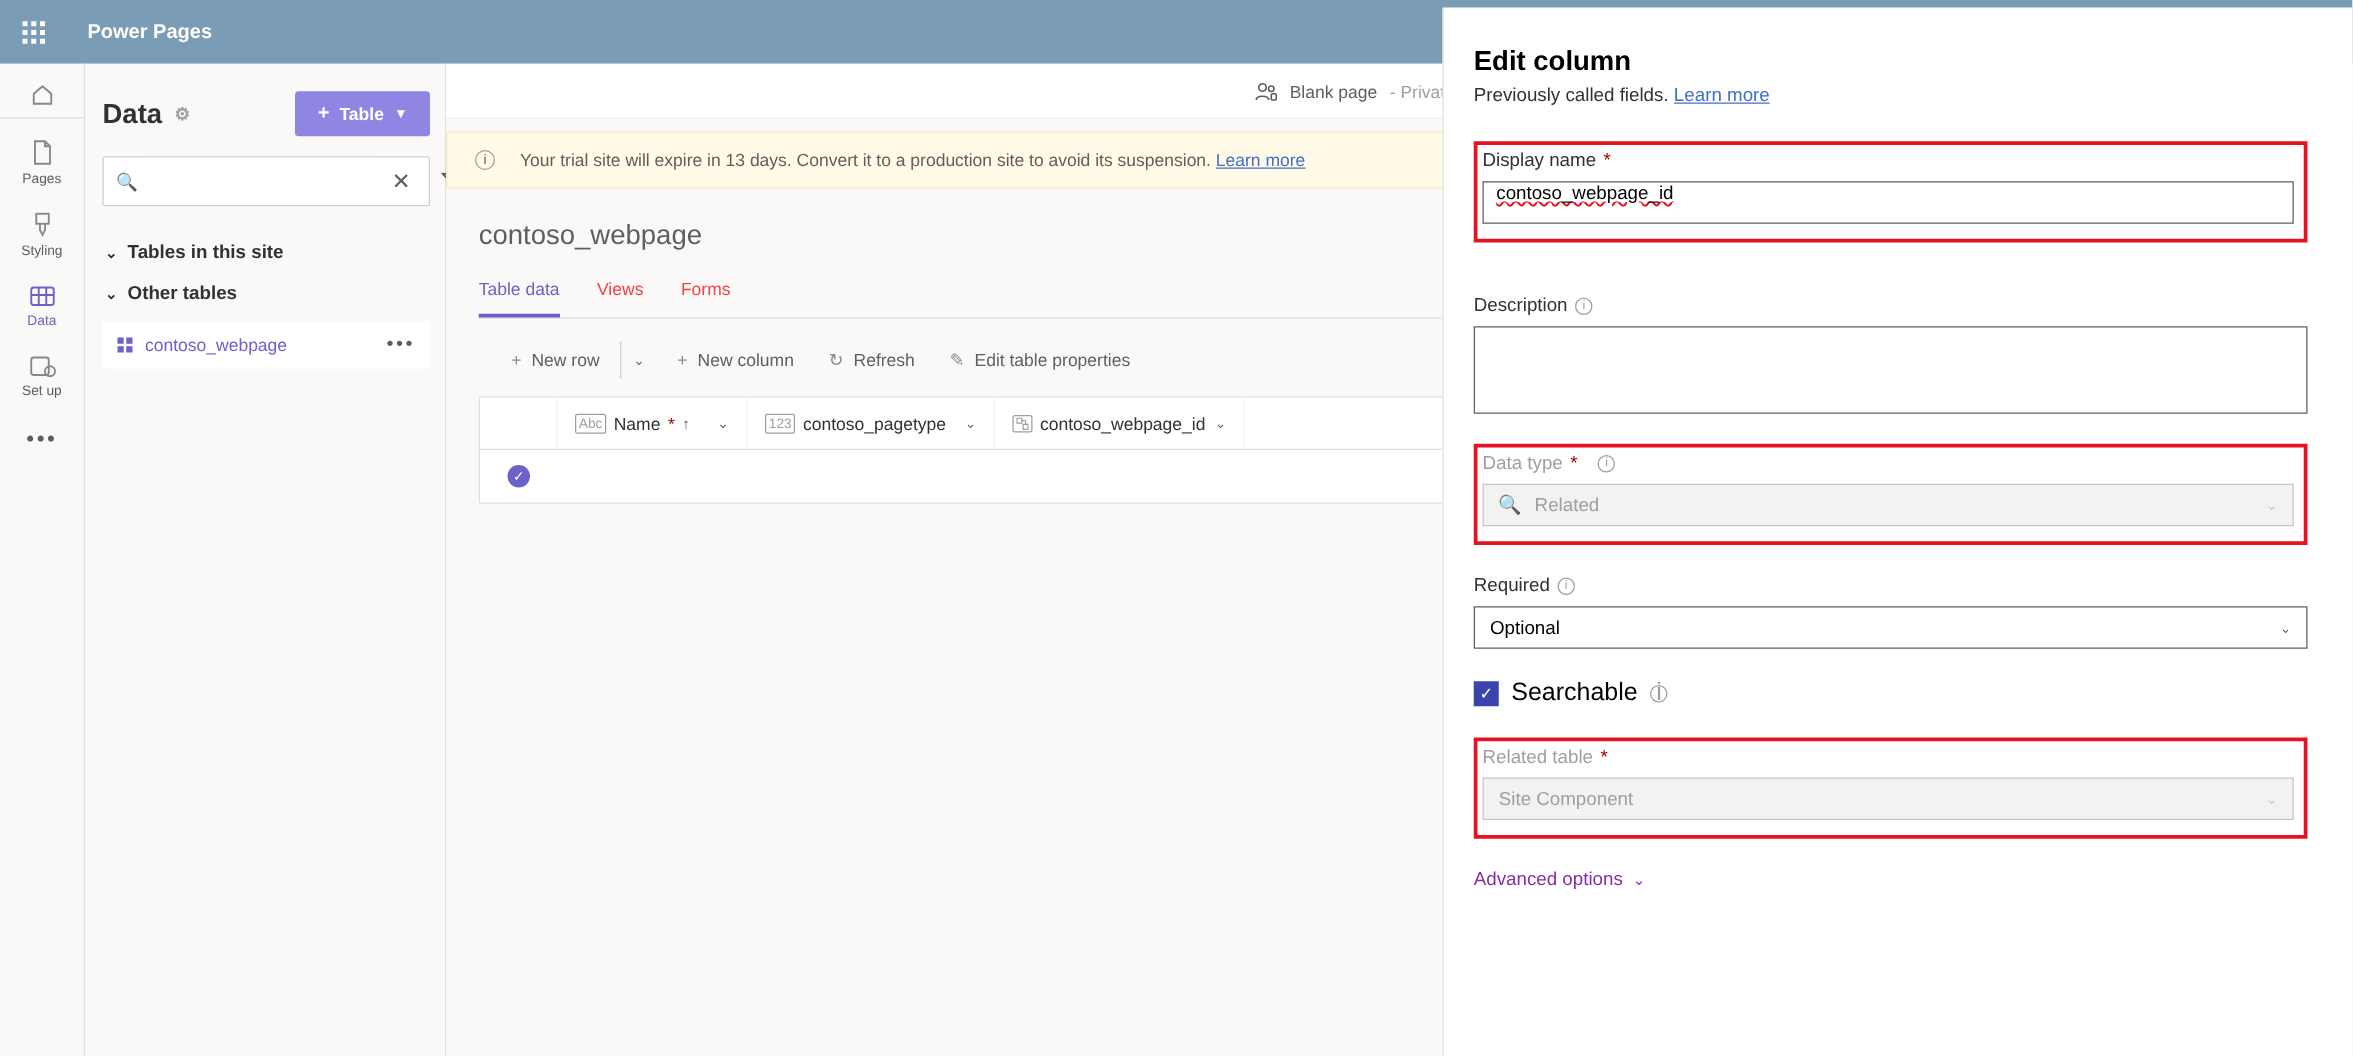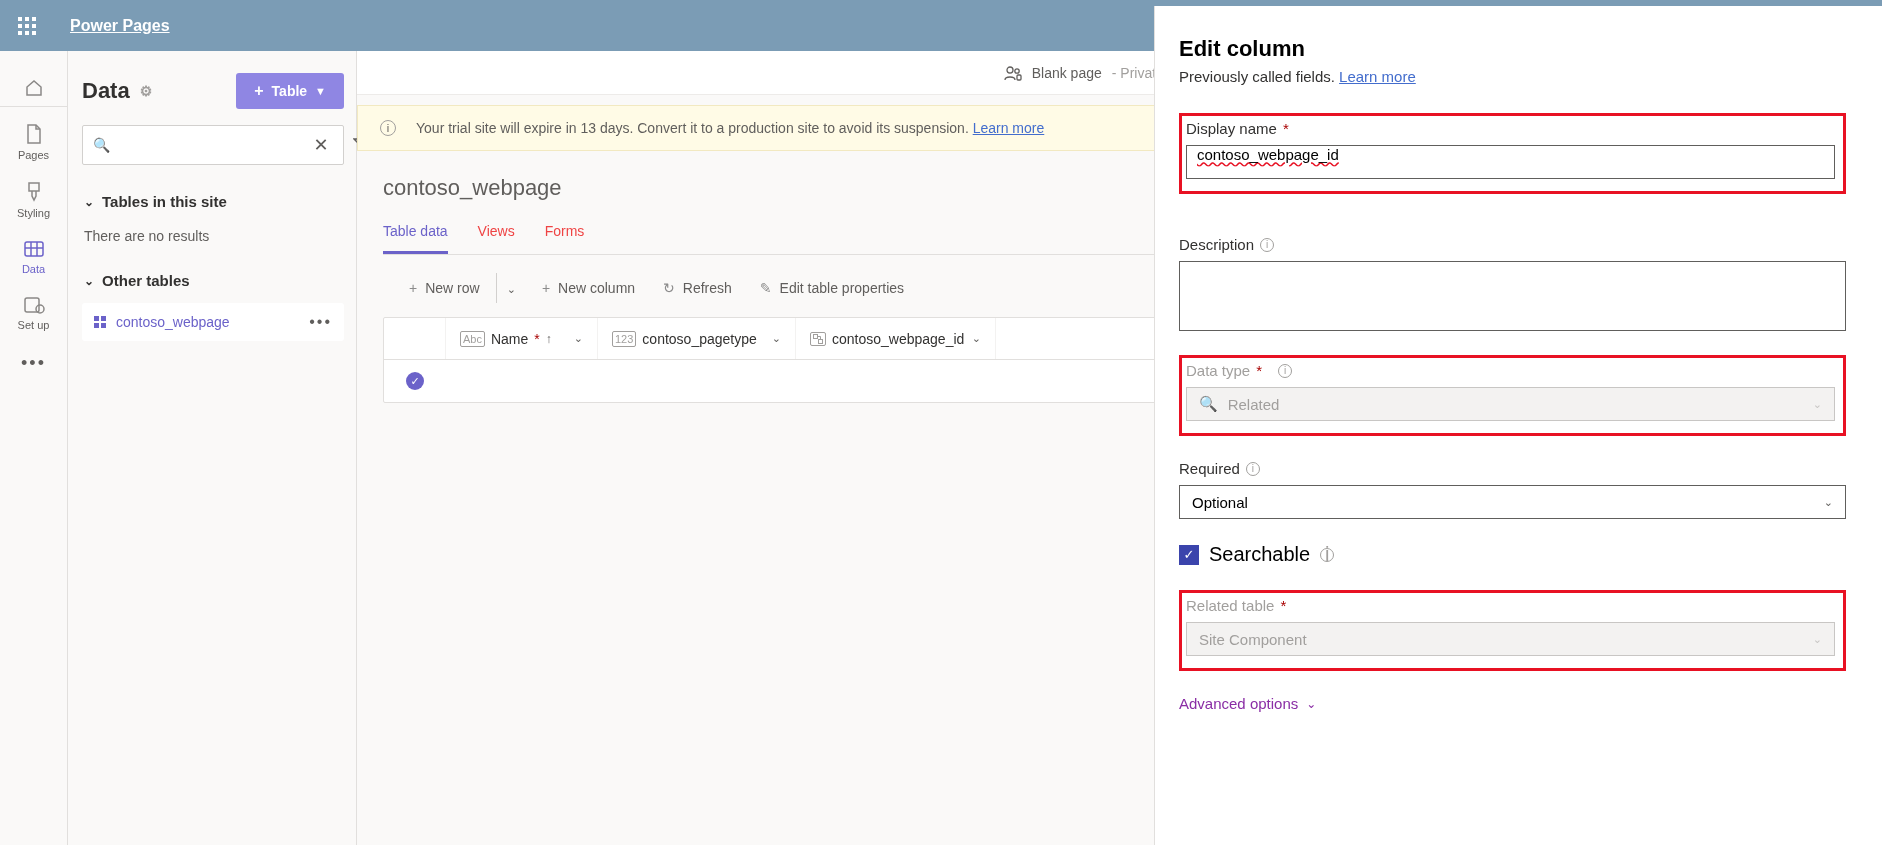--- a/index.html
+++ b/index.html
@@ -1,23 +1,23 @@
 <!DOCTYPE html>
 <html><head>
 <meta charset="utf-8">
 <style>
 * { box-sizing: border-box; margin: 0; padding: 0; font-family: 'Segoe UI', sans-serif; }
 body { width: 1882px; height: 845px; overflow: hidden; background: #faf9f8; position: relative; }
 
-.top-bar { height: 51px; background: #7b9cb5; display: flex; align-items: center; padding: 0 18px; color: #fff; text-decoration: underline; }
+.top-bar { height: 51px; background: #7b9cb5; display: flex; align-items: center; padding: 0 18px; color: #fff; }
 .waffle-icon { width: 18px; height: 18px; display: grid; grid-template-columns: repeat(3,4px); grid-template-rows: repeat(3,4px); gap: 3px; margin-right: 34px; cursor: pointer; }
 .waffle-icon span { background: #fff; width: 4px; height: 4px; }
 .app-title { font-size: 16px; font-weight: 600; }
 
-.left-rail { position: absolute; top: 51px; left: 0; width: 68px; height: calc(100% - 51px); background: #faf9f8; border-right: 1px solid #e1dfdd; display: flex; flex-direction: column; align-items: center; padding-top: 18px; }
+.left-rail { position: absolute; top: 51px; left: 0; width: 68px; height: calc(100% - 51px); background: #faf9f8; border-right: 1px solid #e1dfdd; display: flex; flex-direction: column; align-items: center; padding-top: 6px; }
 .left-rail .home-btn { width: 100%; height: 38px; display: flex; align-items: center; justify-content: center; color: #605e5c; cursor: pointer; border-bottom: 1px solid #e1dfdd; margin-bottom: 6px;}
 .rail-item { width: 100%; display: flex; flex-direction: column; align-items: center; padding: 10px 0; font-size: 11px; color: #605e5c; cursor: pointer; }
 .rail-item.active { color: #6b62c9; }
 .rail-item .icon { font-size: 20px; margin-bottom: 4px; }
 .rail-more { font-size: 18px; letter-spacing: 2px; color: #605e5c; padding: 12px 0; cursor: pointer; }
 
 .sidebar { position: absolute; top: 51px; left: 68px; width: 289px; height: calc(100% - 51px); background: #faf9f8; border-right: 1px solid #e1dfdd; padding: 22px 12px 0 14px; }
 .sidebar-header { display: flex; align-items: center; justify-content: space-between; margin-bottom: 16px; }
 .sidebar-title { font-size: 22px; font-weight: 700; color: #323130; display: flex; align-items: center; gap: 10px; }
 .gear-icon { font-size: 14px; color: #a19f9d; cursor: pointer; }
@@ -187,21 +187,20 @@
     <span class="filter-ic">
         <svg width="16" height="14" viewBox="0 0 16 14" fill="none" stroke="#605e5c" stroke-width="1.5">
           <path d="M1 1 H15 L9 7 V13 L7 11 V7 Z"></path>
         </svg>
       </span>
   </div>
   <div class="section-head">
     <span class="chev">⌄</span>
     <span>Tables in this site</span>
   </div>
-  <div class="no-results">There are no results</div>
   <div class="section-head">
     <span class="chev">⌄</span>
     <span>Other tables</span>
   </div>
   <div class="table-item">
     <div class="lbl">
       <span class="grid-ic">
           <span></span>
           <span></span>
           <span></span>

